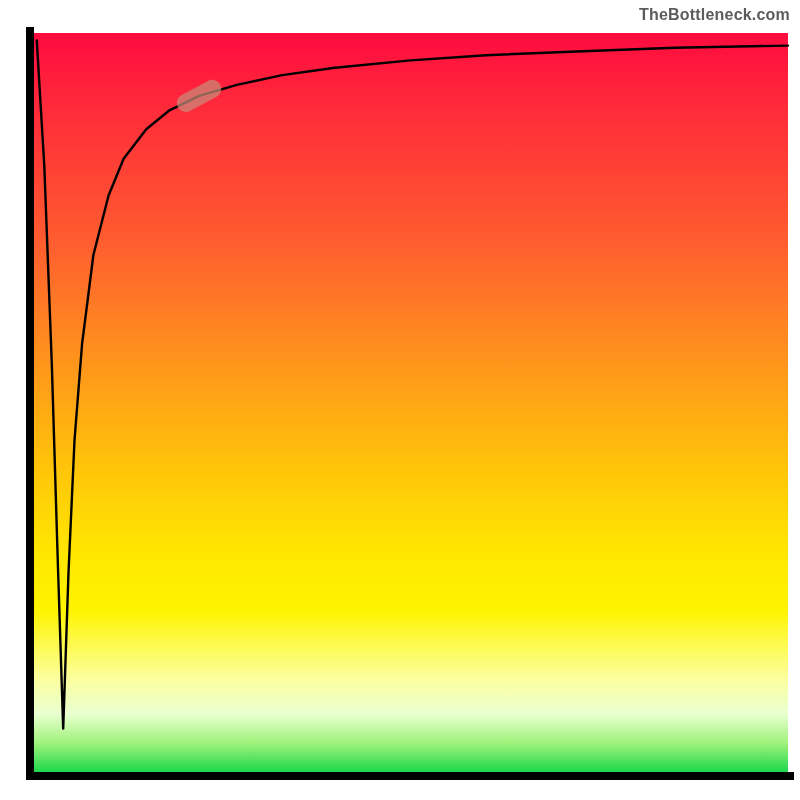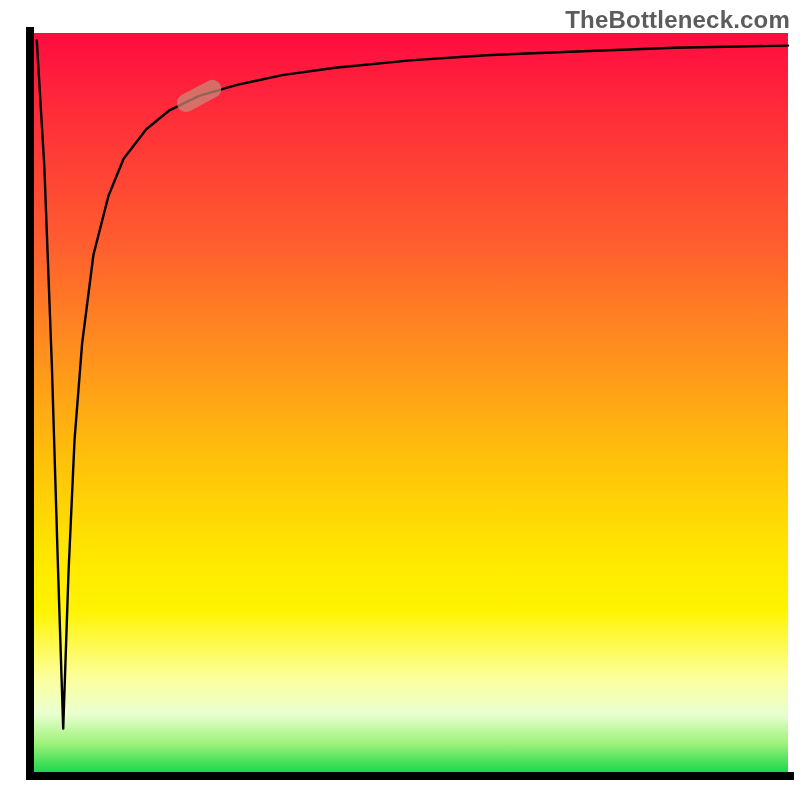--- a/index.html
+++ b/index.html
@@ -50,21 +50,21 @@
   .axis-bottom {
     left: 26px;
     top: 772px;
     width: 768px;
     height: 8px;
   }
   .attribution {
     position: absolute;
     top: 6px;
     right: 10px;
-    font-size: 24px;
+    font-size: 16px;
     font-weight: 600;
     color: #5c5c5c;
     letter-spacing: 0.2px;
   }
   svg.curve {
     position: absolute;
     left: 33px;
     top: 33px;
     width: 755px;
     height: 740px;

